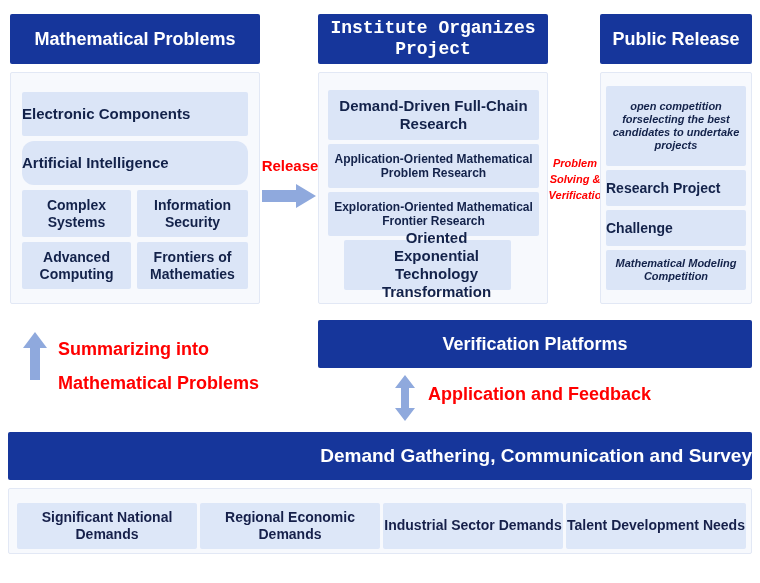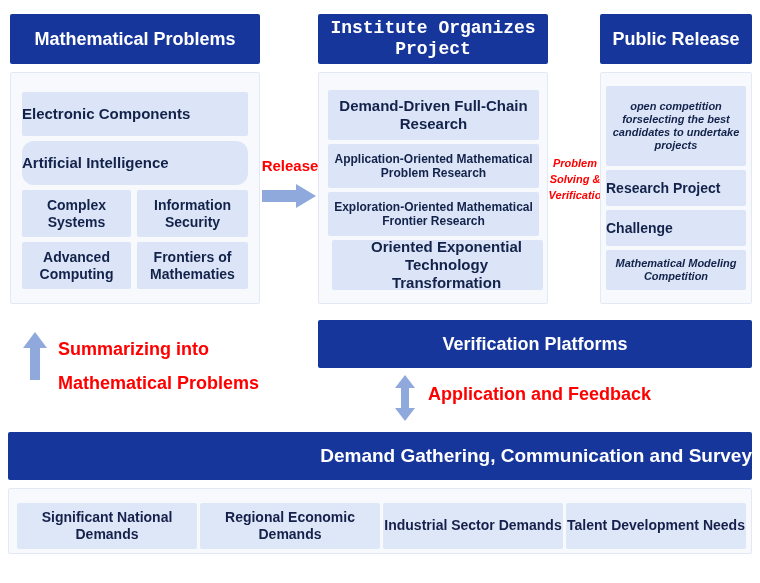--- a/index.html
+++ b/index.html
@@ -136,21 +136,21 @@
   </div>
 
   <div class="abs item f12" style="left:328px; top:144px; width:211px; height:44px;">
     <span>Application-Oriented Mathematical Problem Research</span>
   </div>
 
   <div class="abs item f12" style="left:328px; top:192px; width:211px; height:44px;">
     <span>Exploration-Oriented Mathematical Frontier Research</span>
   </div>
 
-  <div class="abs item f15" style="left:332px; top:240px; width:211px; height:50px;padding-left:18px;">
+  <div class="abs item f15" style="left:344px; top:240px; width:167px; height:50px;padding-left:18px;">
     <span>Oriented Exponential Technology Transformation</span>
   </div>
 
   <div class="abs red f11" style="left:545px; top:156px; width:60px; text-align:center; line-height:1.45;">
     <span>Problem Solving &amp; Verificatio</span>
   </div>
 
   <div class="abs hdr hdr-lg" style="left:600px; top:14px; width:152px; height:50px;">
     <span>Public Release</span>
   </div>

